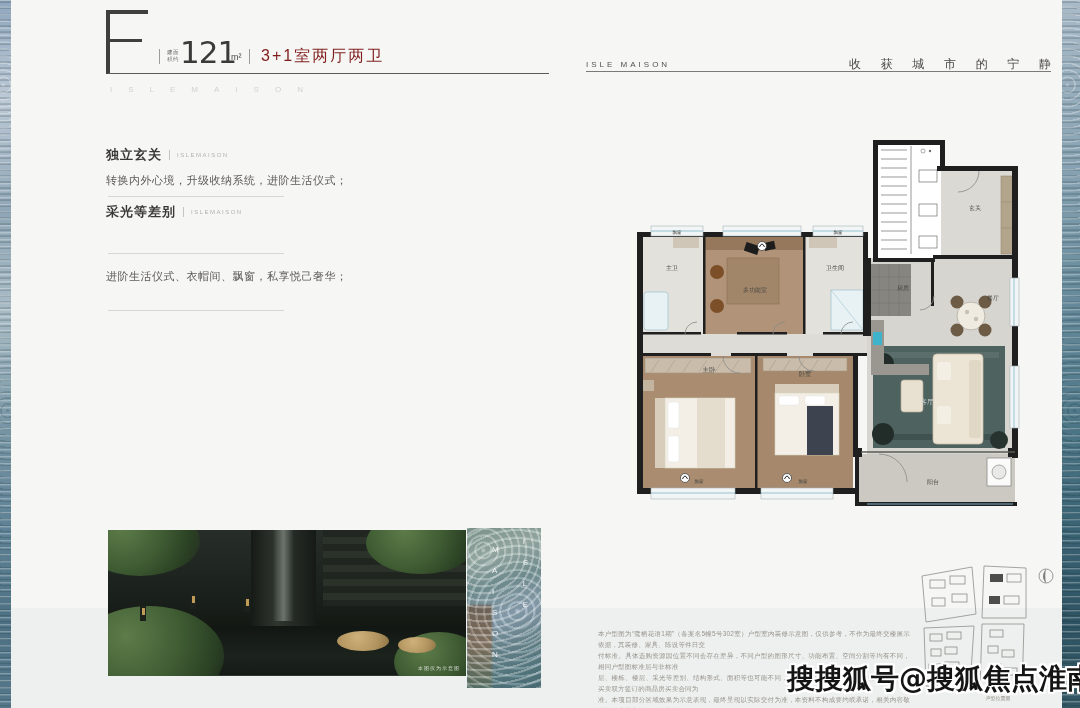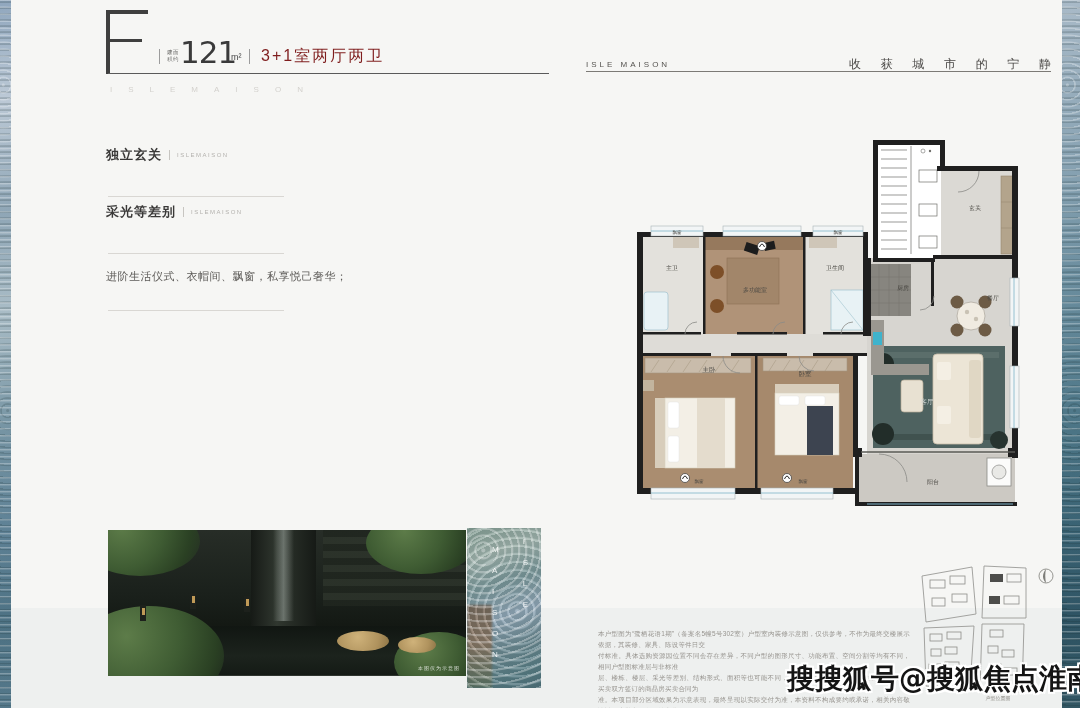--- a/index.html
+++ b/index.html
@@ -148,20 +148,21 @@
         <span>静</span>
       </div>
     <div class="rule-right"></div>
 
     <div class="feat" style="top:146px">
       <div class="feat-head">
         <span class="feat-title">独立玄关</span>
         <span class="feat-bar"></span>
         <span class="feat-tag">ISLEMAISON</span>
       </div>
+      <div class="feat-desc">转换内外心境，升级收纳系统，进阶生活仪式；</div>
     </div>
     <div class="feat-div" style="top:196px"></div>
 
     <div class="feat" style="top:203px">
       <div class="feat-head">
         <span class="feat-title">采光等差别</span>
         <span class="feat-bar"></span>
         <span class="feat-tag">ISLEMAISON</span>
       </div>
     </div>

